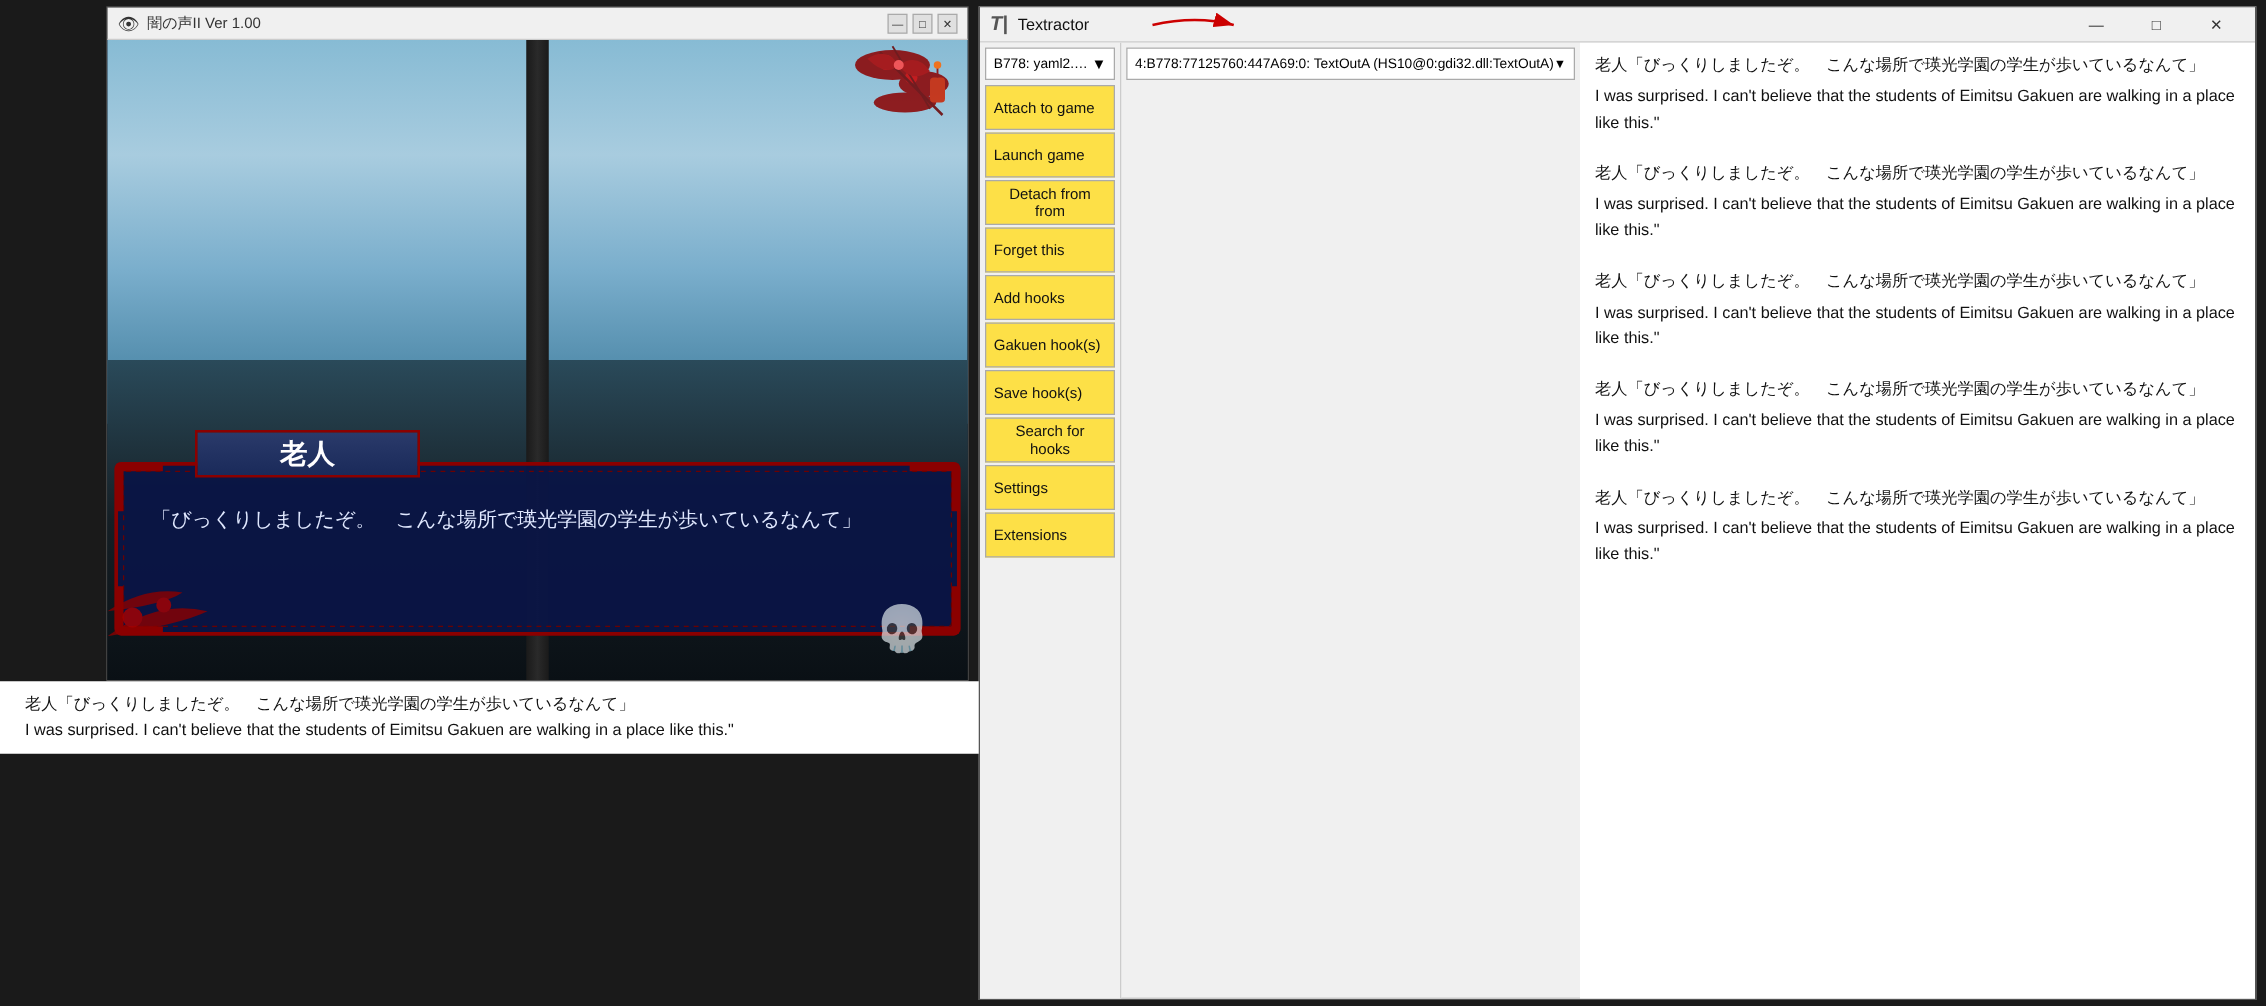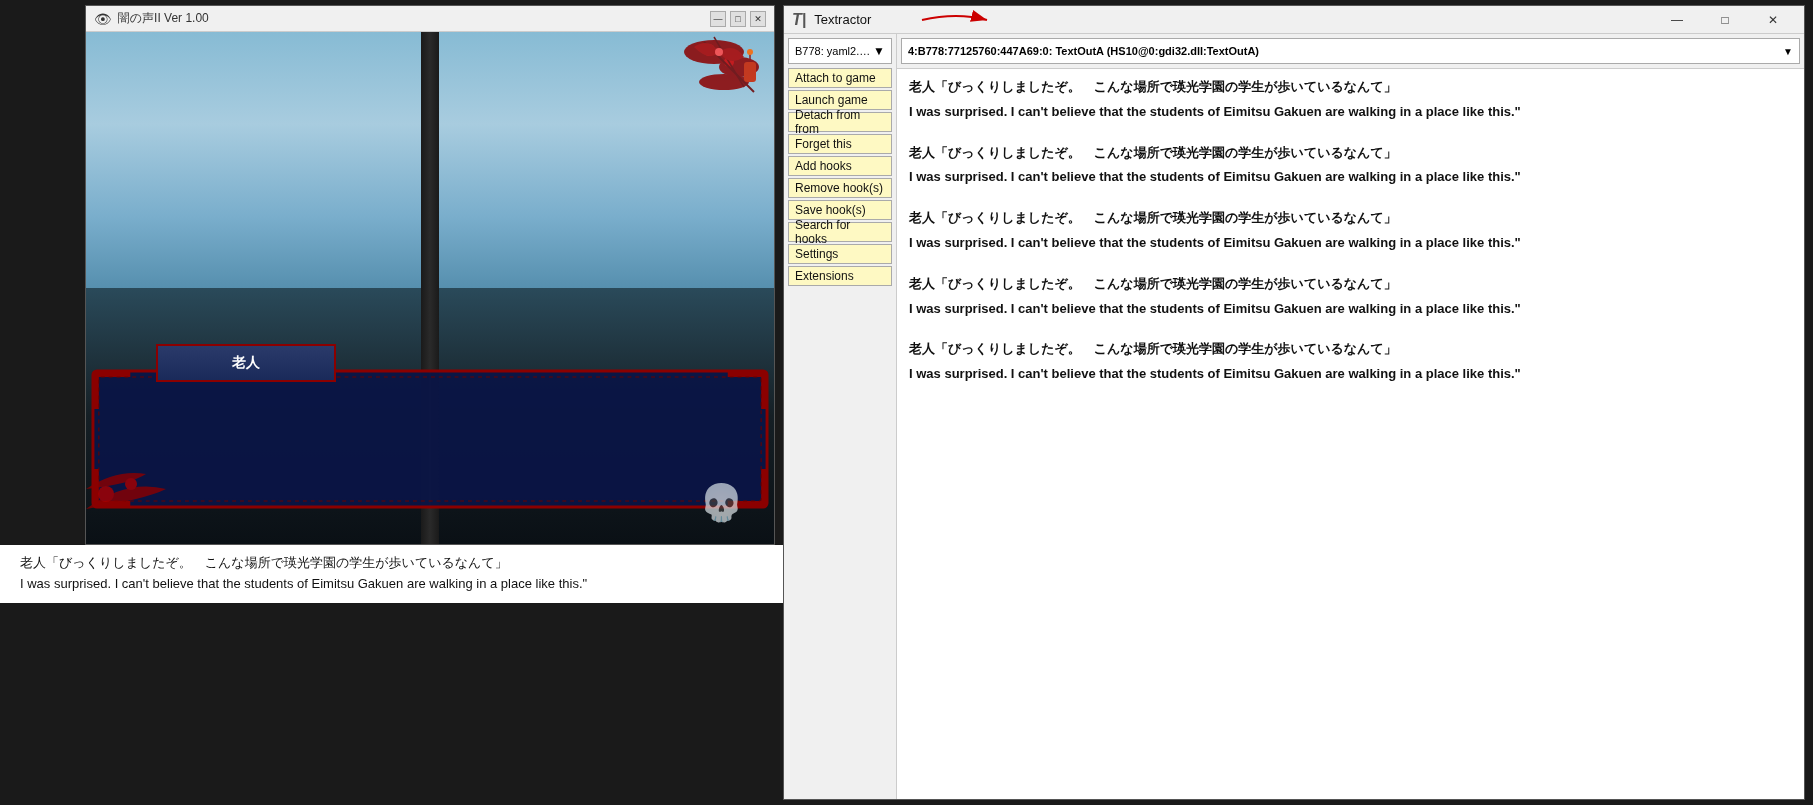--- a/index.html
+++ b/index.html
@@ -111,21 +111,21 @@
       height: 38px;
       background: linear-gradient(180deg, #2a3a6a 0%, #1a2a5a 100%);
       border: 2px solid #8b0000;
       display: flex;
       align-items: center;
       justify-content: center;
     }
 
     .dialog-name {
       color: #fff;
-      font-size: 14px;
+      font-size: 22px;
       font-weight: bold;
     }
 
     .dialog-jp {
       color: #e0e8ff;
       font-size: 16px;
       margin-bottom: 6px;
     }
 
     
@@ -223,40 +223,39 @@
       display: flex;
       align-items: center;
       justify-content: space-between;
       margin-bottom: 4px;
       cursor: pointer;
       height: 26px;
     }
 
     .tx-button {
       width: 100%;
-      height: 20px;
-      background: #fef9c3;
+      height: 36px;
+      background: #fde047;
       border: 1px solid #aaa;
       font-size: 12px;
-      text-align: left;
+      text-align: center;
       padding: 0 6px;
       cursor: pointer;
       margin-bottom: 2px;
       display: flex;
       align-items: center;
       color: #111;
     }
 
     
     #right-panel {
       flex: 1;
       display: flex;
-      flex-direction: column;
+      flex-direction: row;
       overflow: hidden;
-      font-weight: bold;
     }
 
     #hook-select {
       flex: 1;
       height: 26px;
       background: #fff;
       border: 1px solid #aaa;
       font-size: 12px;
       padding: 0 6px;
       cursor: pointer;
@@ -372,20 +371,23 @@
         <path d="M2,100 L2,138 L40,138 L40,132 L8,132 L8,100 Z" fill="#8b0000"></path>
         <path d="M648,132 L682,132 L682,100 L688,100 L688,138 L648,138 Z" fill="#8b0000"></path>
 
         <rect x="8" y="8" width="674" height="124" rx="2" fill="none" stroke="#6b0000" stroke-width="1" stroke-dasharray="4,4"></rect>
       </svg>
 
       <div class="dialog-name-box">
         <span class="dialog-name">老人</span>
       </div>
 
+      <div style="position:absolute;top:62px;left:15px;right:15px;">
+        <div class="dialog-jp">「びっくりしましたぞ。　こんな場所で瑛光学園の学生が歩いているなんて」</div>
+      </div>
     </div>
 
     <div class="skull-deco">💀</div>
 
     <svg style="position:absolute;bottom:35px;left:0;width:130px;height:90px;" viewBox="0 0 130 90" xmlns="http://www.w3.org/2000/svg">
       <g fill="#8b0000" opacity="0.8">
         <path d="M0,90 Q40,60 80,70 Q60,80 0,90Z"></path>
         <path d="M0,70 Q30,50 60,55 Q45,65 0,70Z"></path>
         <circle cx="20" cy="75" r="8" fill="#aa0000"></circle>
         <circle cx="45" cy="65" r="6" fill="#aa0000"></circle>
@@ -428,21 +430,21 @@
       <div id="process-dropdown">
         <span style="font-size:11px;overflow:hidden;text-overflow:ellipsis;white-space:nowrap;max-width:85px;">B778: yaml2.exe</span>
         <span>▼</span>
       </div>
 
       <button class="tx-button">Attach to game</button>
       <button class="tx-button">Launch game</button>
       <button class="tx-button">Detach from from</button>
       <button class="tx-button">Forget this</button>
       <button class="tx-button">Add hooks</button>
-      <button class="tx-button">Remove hook(s)</button>
+      <button class="tx-button">Gakuen hook(s)</button>
       <button class="tx-button">Save hook(s)</button>
       <button class="tx-button">Search for hooks</button>
       <button class="tx-button">Settings</button>
       <button class="tx-button">Extensions</button>
     </div>
 
     <div id="right-panel">
 
       <div style="padding:4px;border-bottom:1px solid #ccc;">
         <div id="hook-select">

